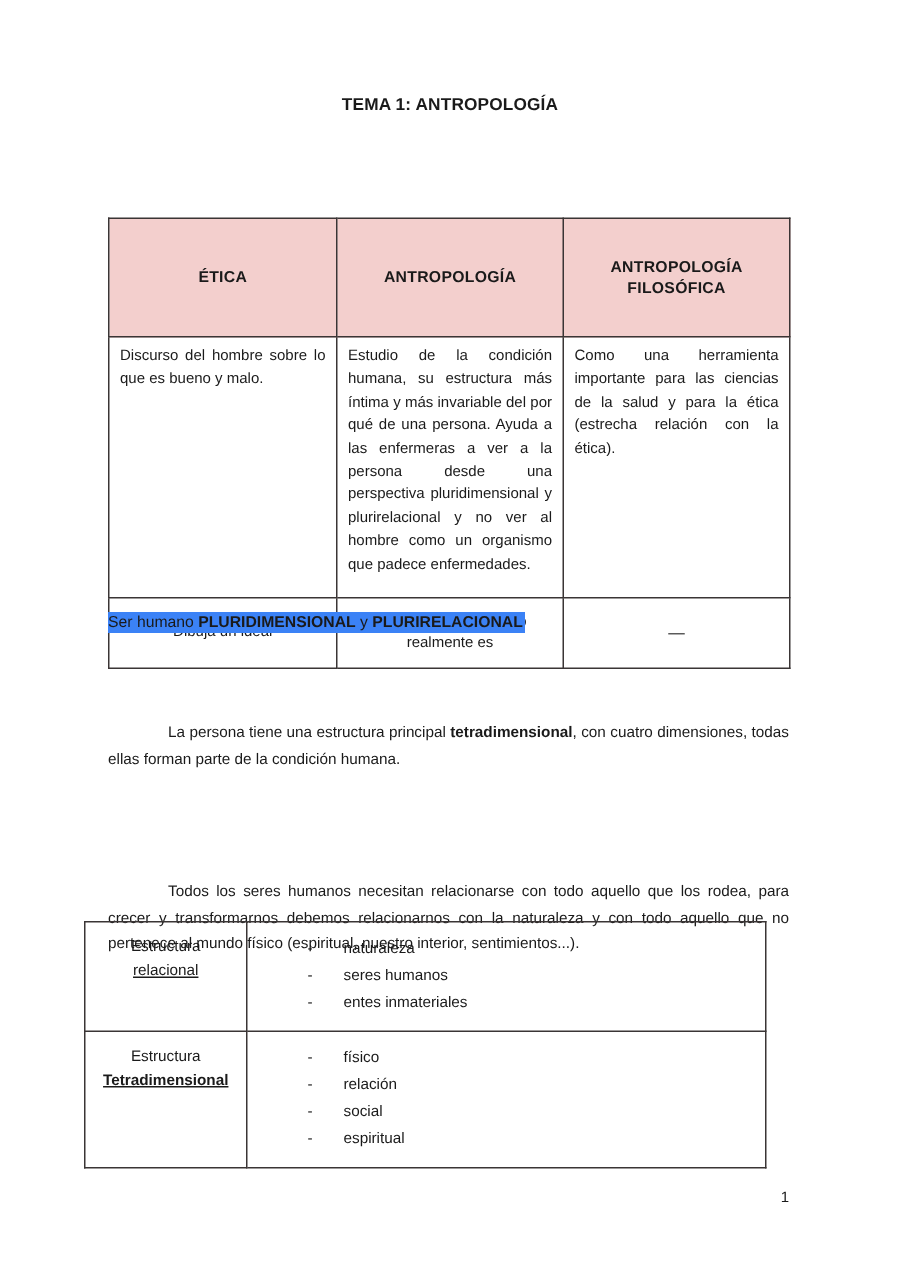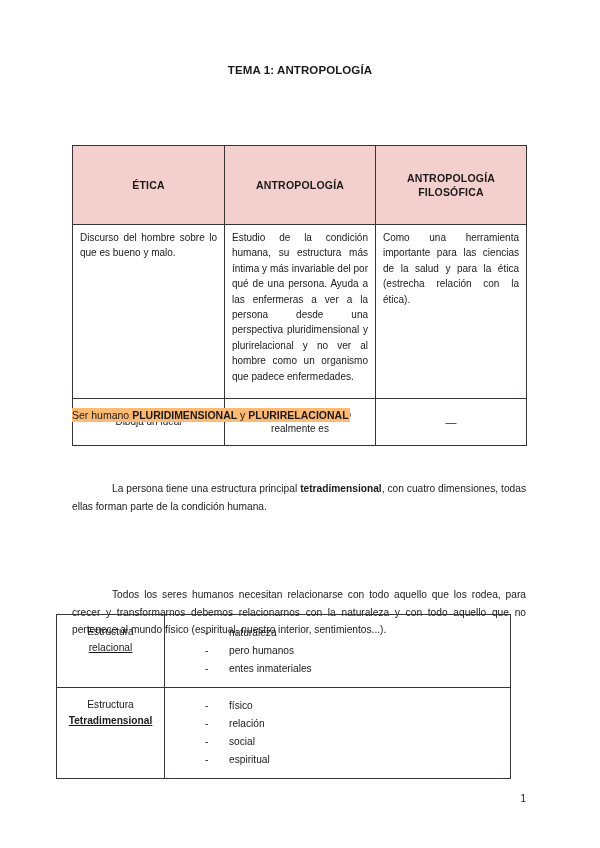--- a/index.html
+++ b/index.html
@@ -88,21 +88,21 @@
 
   
   .highlight-line {
     position: absolute;
     left: 72px;
     top: 408px;
     font-size: 10.5px;
     line-height: 15px;
   }
   .hl {
-    background: #fdba74;
+    background: #3b82f6;
     padding: 1px 1px 1px 0;
   }
   .hl b { font-weight: bold; }
 
   .para {
     position: absolute;
     left: 72px;
     width: 454px;
     font-size: 10.2px;
     line-height: 17.5px;
@@ -223,21 +223,21 @@
     </colgroup>
     <tbody>
       <tr>
         <td class="struct-cell">
           <span>Estructura</span><br>
           <span class="u">relacional</span>
         </td>
         <td class="list-cell">
           <ul>
             <li>naturaleza</li>
-            <li>pero humanos</li>
+            <li>seres humanos</li>
             <li>entes inmateriales</li>
           </ul>
         </td>
       </tr>
       <tr>
         <td class="struct-cell">
           <span>Estructura</span><br>
           <span class="ub">Tetradimensional</span>
         </td>
         <td class="list-cell">

